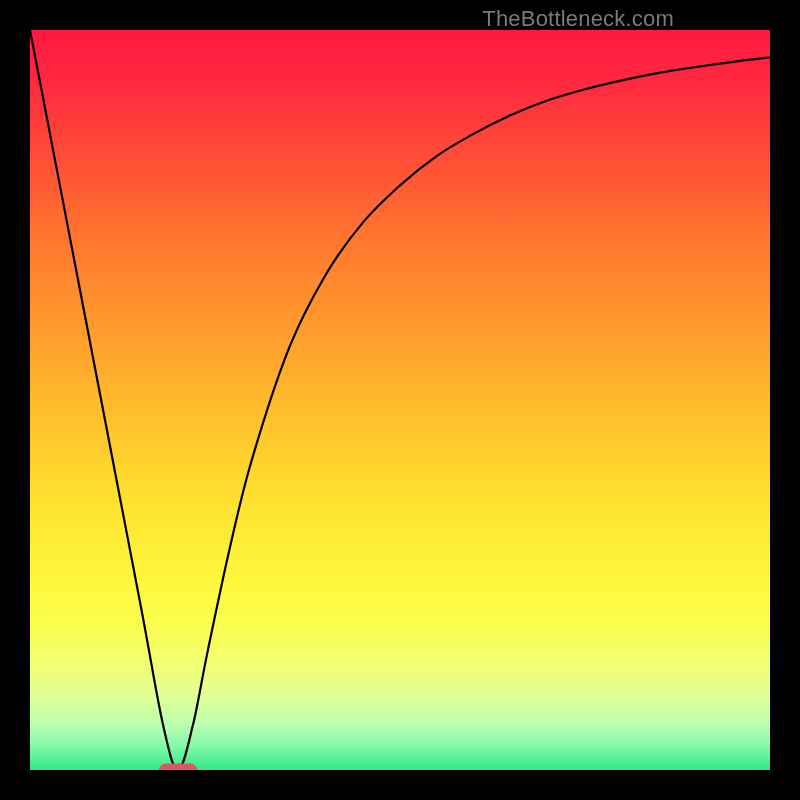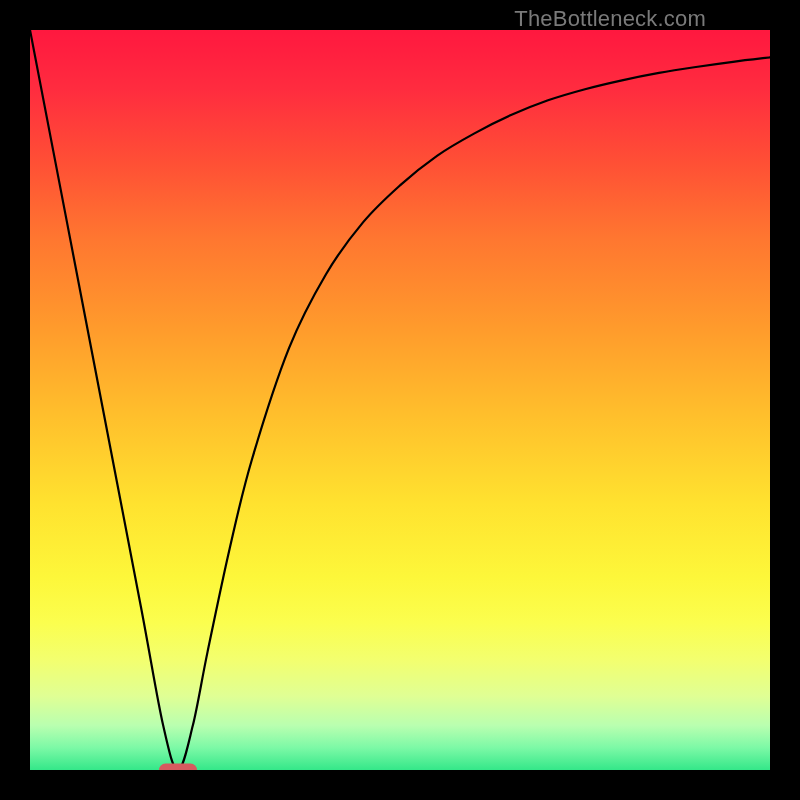--- a/index.html
+++ b/index.html
@@ -9,21 +9,20 @@
     height: 800px;
     overflow: hidden;
     background: #000;
     font-family: Arial, Helvetica, sans-serif;
   }
   .frame {
     position: relative;
     width: 684px;
     height: 800px;
     background: #000;
-    padding-left: 32px;
   }
   .plot-area {
     position: absolute;
     left: 30px;
     top: 30px;
     width: 740px;
     height: 740px;
     overflow: hidden;
   }
   .gradient-bg {

